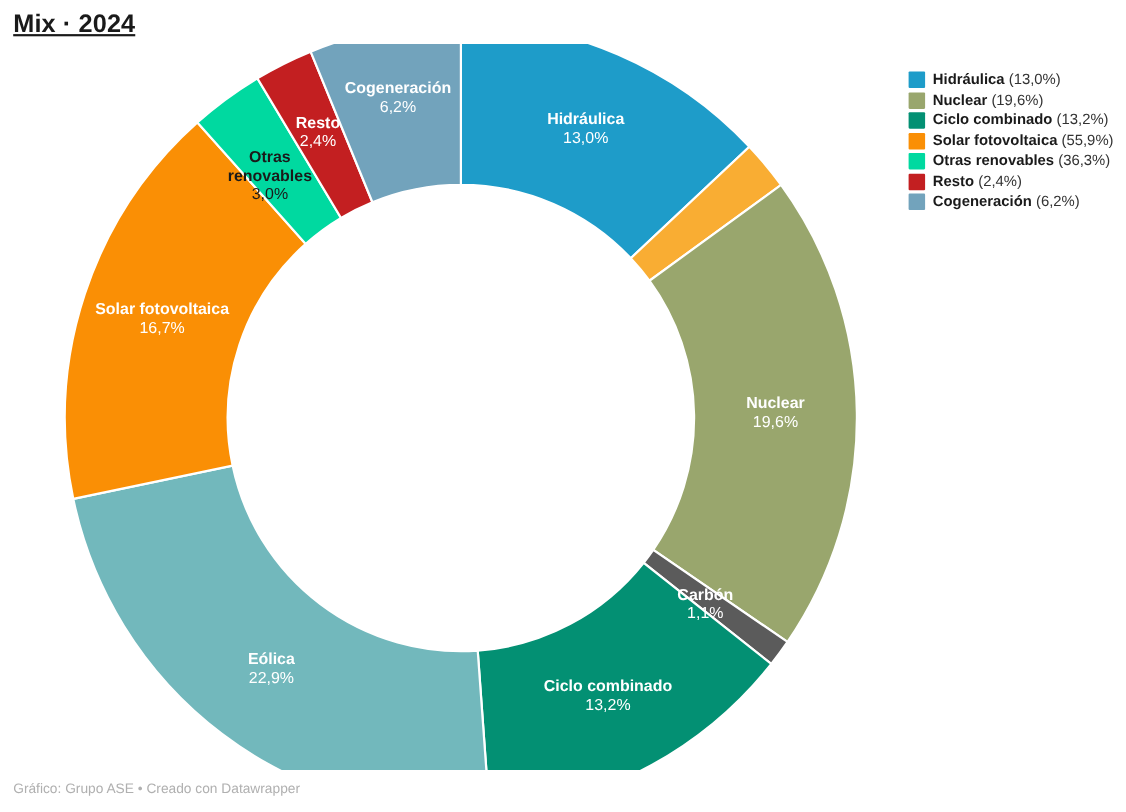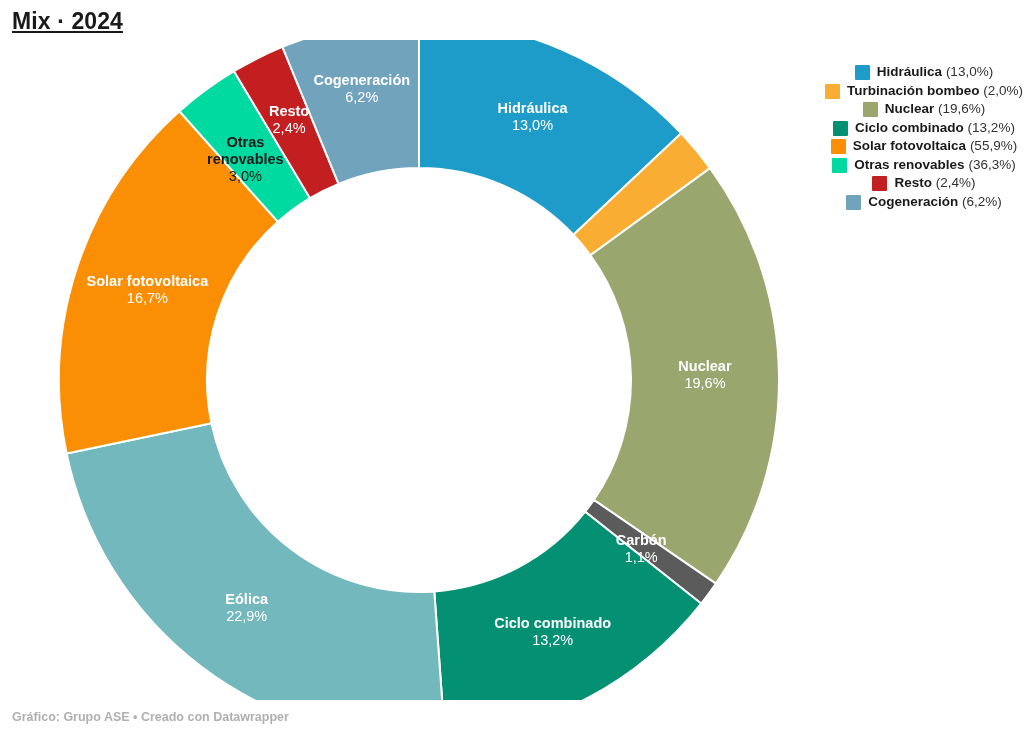--- a/index.html
+++ b/index.html
@@ -64,21 +64,20 @@
     left: 826px;
     top: 64px;
     width: 196px;
   }
   .legend-item {
     display: flex;
     align-items: flex-start;
     margin-bottom: 2.5px;
     line-height: 16px;
     white-space: nowrap;
-    justify-content: center;
   }
   .legend-swatch {
     width: 15px;
     height: 15px;
     flex: 0 0 15px;
     margin-right: 7px;
     margin-top: 1px;
     border-radius: 1px;
   }
   .legend-text {
@@ -94,21 +93,20 @@
   }
 
   
   #chart-footer {
     position: absolute;
     left: 12px;
     top: 710px;
     font-size: 12.5px;
     color: #b0b0b0;
     white-space: nowrap;
-    font-weight: bold;
   }
   #footer-divider {
     position: absolute;
     left: 0;
     top: 700px;
     width: 1024px;
     height: 1px;
     background: #ffffff;
   }
 </style>
@@ -154,24 +152,20 @@
       </g>
   </svg>
 </div>
 
 <div id="legend">
     <div class="legend-item">
       <span class="legend-swatch" style="background: rgb(30, 156, 201);"></span>
       <span class="legend-text"><span class="legend-name">Hidráulica</span><span class="legend-value"> (13,0%)</span></span>
     </div>
     <div class="legend-item">
-      <span class="legend-swatch" style="background: rgb(249, 173, 51);"></span>
-      <span class="legend-text"><span class="legend-name">Turbinación bombeo</span><span class="legend-value"> (2,0%)</span></span>
-    </div>
-    <div class="legend-item">
       <span class="legend-swatch" style="background: rgb(153, 166, 109);"></span>
       <span class="legend-text"><span class="legend-name">Nuclear</span><span class="legend-value"> (19,6%)</span></span>
     </div>
     <div class="legend-item">
       <span class="legend-swatch" style="background: rgb(3, 144, 115);"></span>
       <span class="legend-text"><span class="legend-name">Ciclo combinado</span><span class="legend-value">  (13,2%)</span></span>
     </div>
     <div class="legend-item">
       <span class="legend-swatch" style="background: rgb(250, 143, 5);"></span>
       <span class="legend-text"><span class="legend-name">Solar fotovoltaica</span><span class="legend-value"> (55,9%)</span></span>

